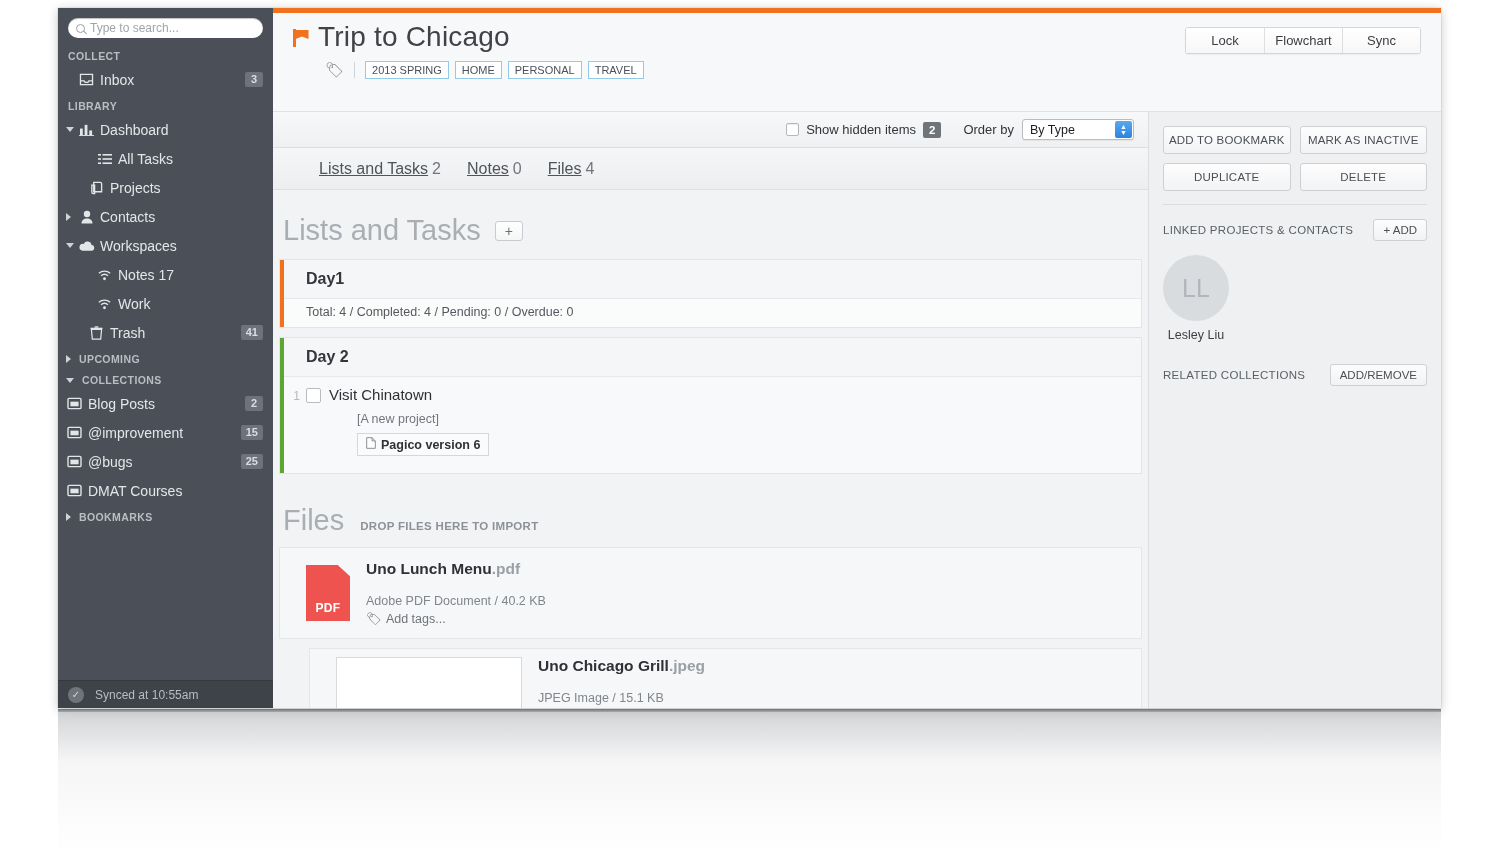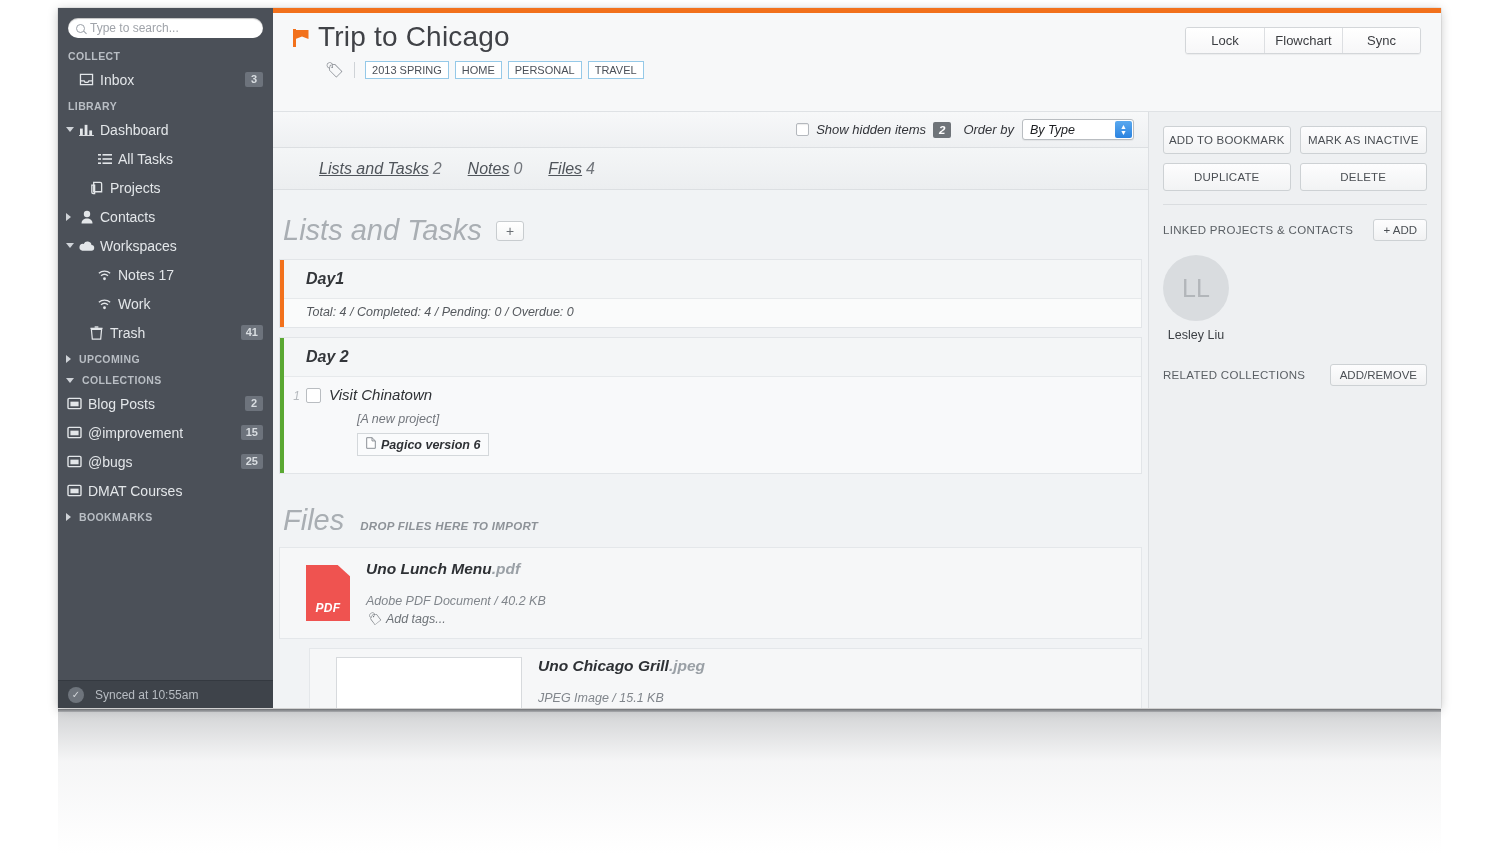--- a/index.html
+++ b/index.html
@@ -132,37 +132,37 @@
     background: linear-gradient(to bottom,#ffffff,#f7f7f8);
     border: none; border-left: 1px solid #dddfe2;
     font-size: 13px; color: #3b3d41; padding: 5px 0; width: 78px; cursor: pointer;
     font-family: inherit;
   }
   .win-btns button:first-child { border-left: none; }
 
   #body-area { flex: 1 1 auto; display: flex; min-height: 0; }
 
   
-  #center { flex: 1 1 auto; min-width:0; display:flex; flex-direction:column; background:#f1f3f5;font-style:italic; }
+  #center { flex: 1 1 auto; min-width:0; display:flex; flex-direction:column; background:#f1f3f5; }
   #toolbar {
     height: 36px; flex: 0 0 36px; display: flex; align-items: center; justify-content: flex-end;
     padding-right: 14px; gap: 8px;
     background: linear-gradient(to bottom,#f7f8f9,#eef0f2);
     border-bottom: 1px solid #dcdfe2;
   }
   .chk-wrap { display: flex; align-items: center; gap: 7px; font-size: 13px; color: #33353a; }
   .chk {
     width: 13px; height: 13px; border: 1px solid #b4b8bd; border-radius: 2px; background: #fff;
     box-shadow: inset 0 1px 1px rgba(0,0,0,0.08);
   }
   .dark-badge {
     background: #6f7479; color: #fff; font-size: 11.5px; font-weight: bold;
     padding: 1px 6px; border-radius: 2px; line-height: 14px;
   }
-  .orderby-label { font-size: 13px; color: #33353a; margin-left: 4px; }
+  .orderby-label { font-size: 13px; color: #33353a; margin-left: 14px; }
   .select-box {
     display: flex; align-items: center; width: 112px; height: 21px;
     border: 1px solid #b9bdc1; border-radius: 3px; background: #fff;
     font-size: 12.5px; color: #1b1d20; padding-left: 7px; position: relative;
     box-shadow: 0 1px 1px rgba(0,0,0,0.06);
   }
   .select-arrow {
     position: absolute; right: 1px; top: 1px; bottom: 1px; width: 17px;
     background: linear-gradient(to bottom,#5aa9ef,#2b83e0);
     border-radius: 2px; display: flex; flex-direction: column;

